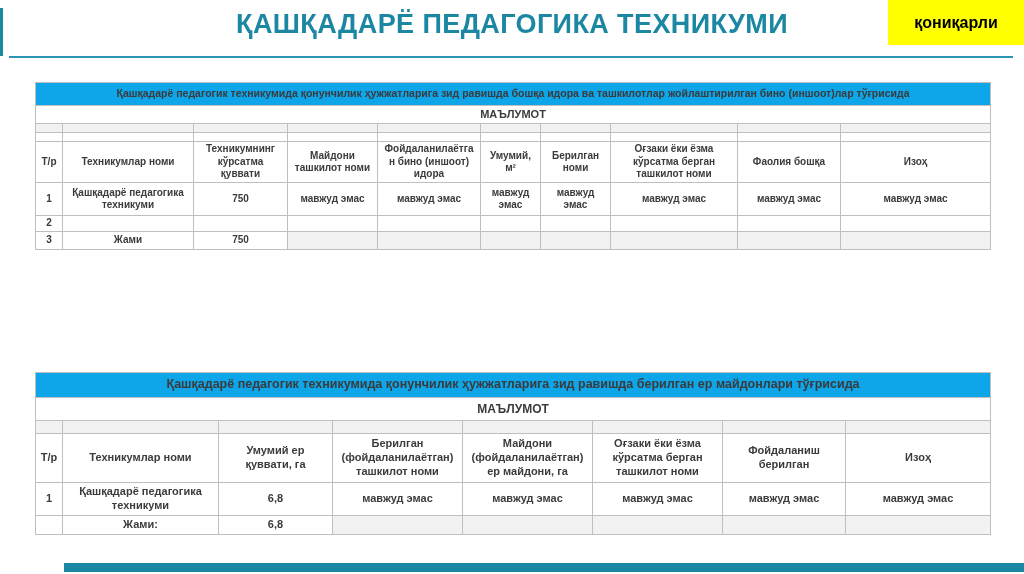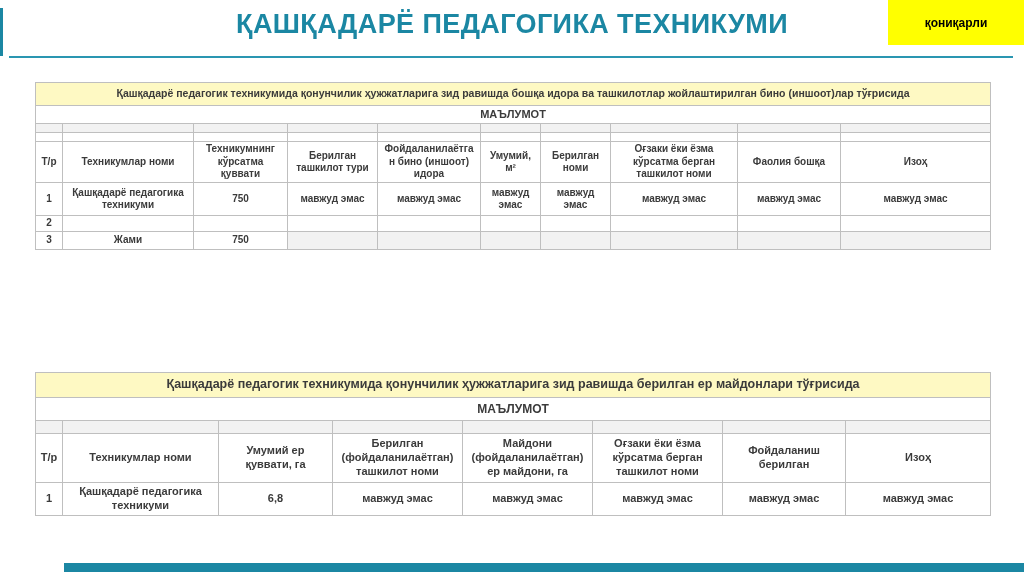--- a/index.html
+++ b/index.html
@@ -13,36 +13,36 @@
   .accent-vline { position:absolute; left:0; top:8px; width:3px; height:48px; background:#1b87a3; }
   .page-title {
     position:absolute; top:9px; left:0; width:1024px; text-align:center;
     font-size:27px; font-weight:bold; color:#1b87a3; letter-spacing:0.4px;
   }
   .header-rule { position:absolute; top:56px; left:9px; width:1004px; height:2px; background:#2a96b1; }
   .status-badge {
     position:absolute; top:0; right:0; width:136px; height:45px;
     background:#ffff00; color:#000;
     display:flex; align-items:center; justify-content:center;
-    font-size:12px; font-weight:bold; cursor:pointer;
+    font-size:16px; font-weight:bold; cursor:pointer;
   }
   
   .footer-bar { position:absolute; left:64px; right:0; bottom:2px; height:9px; background:#1b87a3; }
 
   
   table.tbl {
     position:absolute; left:35px; width:955px;
     border-collapse:collapse; table-layout:fixed;
   }
   .tbl td, .tbl th {
     border:1px solid #bfbfbf; padding:1px 4px;
     text-align:center; vertical-align:middle;
     font-weight:bold; line-height:1.25; overflow:hidden; word-wrap:break-word;
   }
-  .title-row td { background:#fef9c3; }
+  .title-row td { background:#0ea5e9; }
   .spacer-gray td { background:#f2f2f2; }
   td.g { background:#f2f2f2; }
 
   
   #table1 { top:82px; }
   #table1 td, #table1 th { font-size:10px; }
   #table1 .title-row td    { height:20px; font-size:10.5px; }
   #table1 .subtitle-row td { height:15px; font-size:11px; }
   #table1 .spacer-row td   { height:8px; padding:0; }
   #table1 .head-row th     { height:38px; }
@@ -109,21 +109,21 @@
         <td></td>
         <td></td>
         <td></td>
         <td></td>
         <td></td>
   </tr>
   <tr class="head-row">
     <th>Т/р</th>
     <th>Техникумлар номи</th>
     <th>Техникумнинг кўрсатма қуввати</th>
-    <th>Берилган ташкилот тури</th>
+    <th>Майдони ташкилот номи</th>
     <th>Фойдаланилаётган бино (иншоот) идора</th>
     <th>Умумий, м²</th>
     <th>Берилган номи</th>
     <th>Оғзаки ёки ёзма кўрсатма берган ташкилот номи</th>
     <th>Фаолия бошқа</th>
     <th>Изоҳ</th>
   </tr>
   <tr class="data-main">
     <td>1</td>
     <td>Қашқадарё педагогика техникуми</td>
@@ -204,16 +204,26 @@
   <tr class="data-main">
     <td>1</td>
     <td>Қашқадарё педагогика техникуми</td>
     <td>6,8</td>
     <td>мавжуд эмас</td>
     <td>мавжуд эмас</td>
     <td>мавжуд эмас</td>
     <td>мавжуд эмас</td>
     <td>мавжуд эмас</td>
   </tr>
+  <tr class="data-total">
+    <td></td>
+    <td>Жами:</td>
+    <td>6,8</td>
+    <td class="g"></td>
+    <td class="g"></td>
+    <td class="g"></td>
+    <td class="g"></td>
+    <td class="g"></td>
+  </tr>
 </tbody>
   </table>
 
 <div class="footer-bar"></div>
 
 </body></html>

